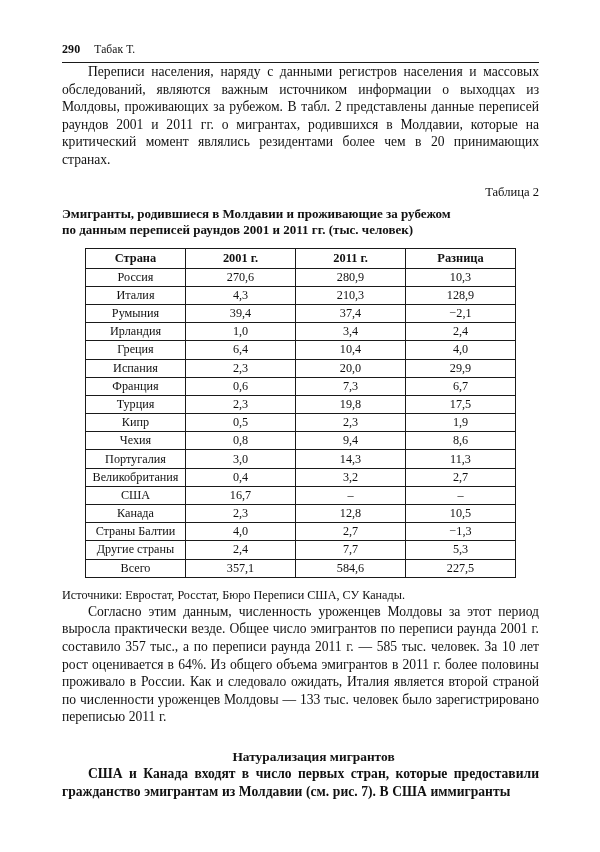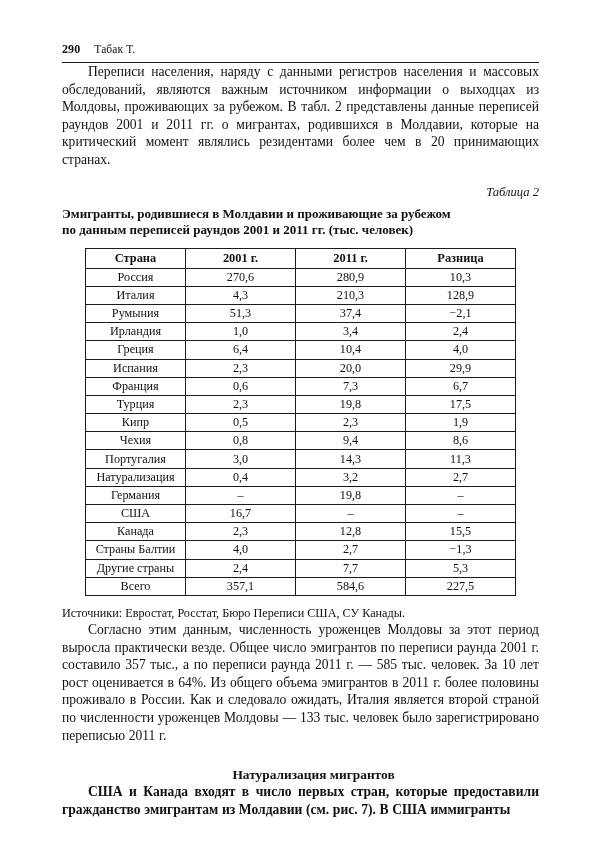--- a/index.html
+++ b/index.html
@@ -58,21 +58,20 @@
     text-indent: 26px;
     margin: 0;
     hyphens: manual;
     word-spacing: 0.2px;
   }
   .para-block-1 { margin-top: 15px; }
 
   
   .table-number {
     text-align: right;
-    font-style: italic;
     font-size: 12.6px;
     margin-top: 16px;
   }
   .table-title {
     font-weight: bold;
     font-size: 13px;
     line-height: 16.5px;
     margin-top: 6px;
   }
 
@@ -165,21 +164,21 @@
             <td>10,3</td>
           </tr>
           <tr>
             <td>Италия</td>
             <td>4,3</td>
             <td>210,3</td>
             <td>128,9</td>
           </tr>
           <tr>
             <td>Румыния</td>
-            <td>51,3</td>
+            <td>39,4</td>
             <td>37,4</td>
             <td>−2,1</td>
           </tr>
           <tr>
             <td>Ирландия</td>
             <td>1,0</td>
             <td>3,4</td>
             <td>2,4</td>
           </tr>
           <tr>
@@ -218,42 +217,36 @@
             <td>9,4</td>
             <td>8,6</td>
           </tr>
           <tr>
             <td>Португалия</td>
             <td>3,0</td>
             <td>14,3</td>
             <td>11,3</td>
           </tr>
           <tr>
-            <td>Натурализация</td>
+            <td>Великобритания</td>
             <td>0,4</td>
             <td>3,2</td>
             <td>2,7</td>
-          </tr>
-          <tr>
-            <td>Германия</td>
-            <td>–</td>
-            <td>19,8</td>
-            <td>–</td>
           </tr>
           <tr>
             <td>США</td>
             <td>16,7</td>
             <td>–</td>
             <td>–</td>
           </tr>
           <tr>
             <td>Канада</td>
             <td>2,3</td>
             <td>12,8</td>
-            <td>15,5</td>
+            <td>10,5</td>
           </tr>
           <tr>
             <td>Страны Балтии</td>
             <td>4,0</td>
             <td>2,7</td>
             <td>−1,3</td>
           </tr>
           <tr>
             <td>Другие страны</td>
             <td>2,4</td>

